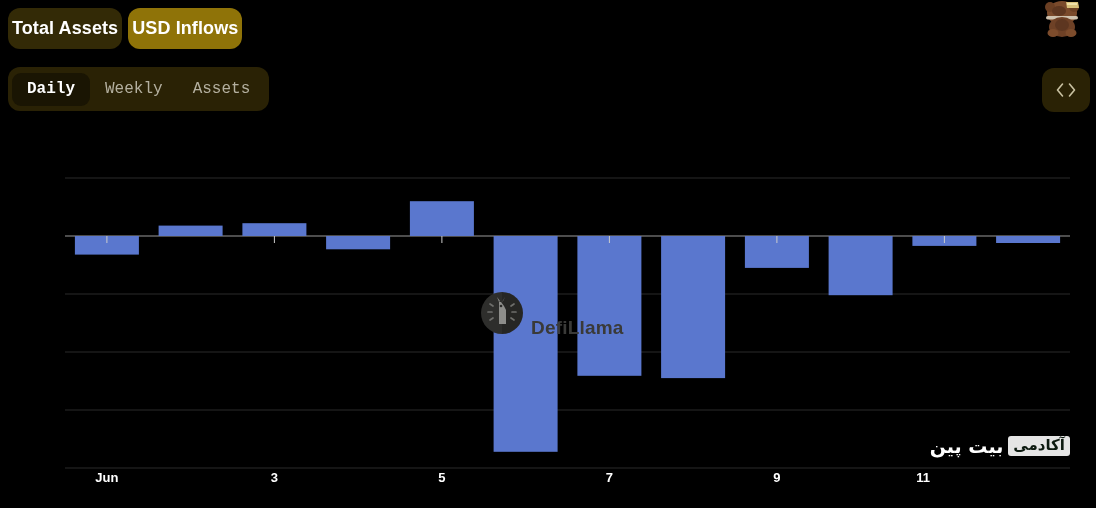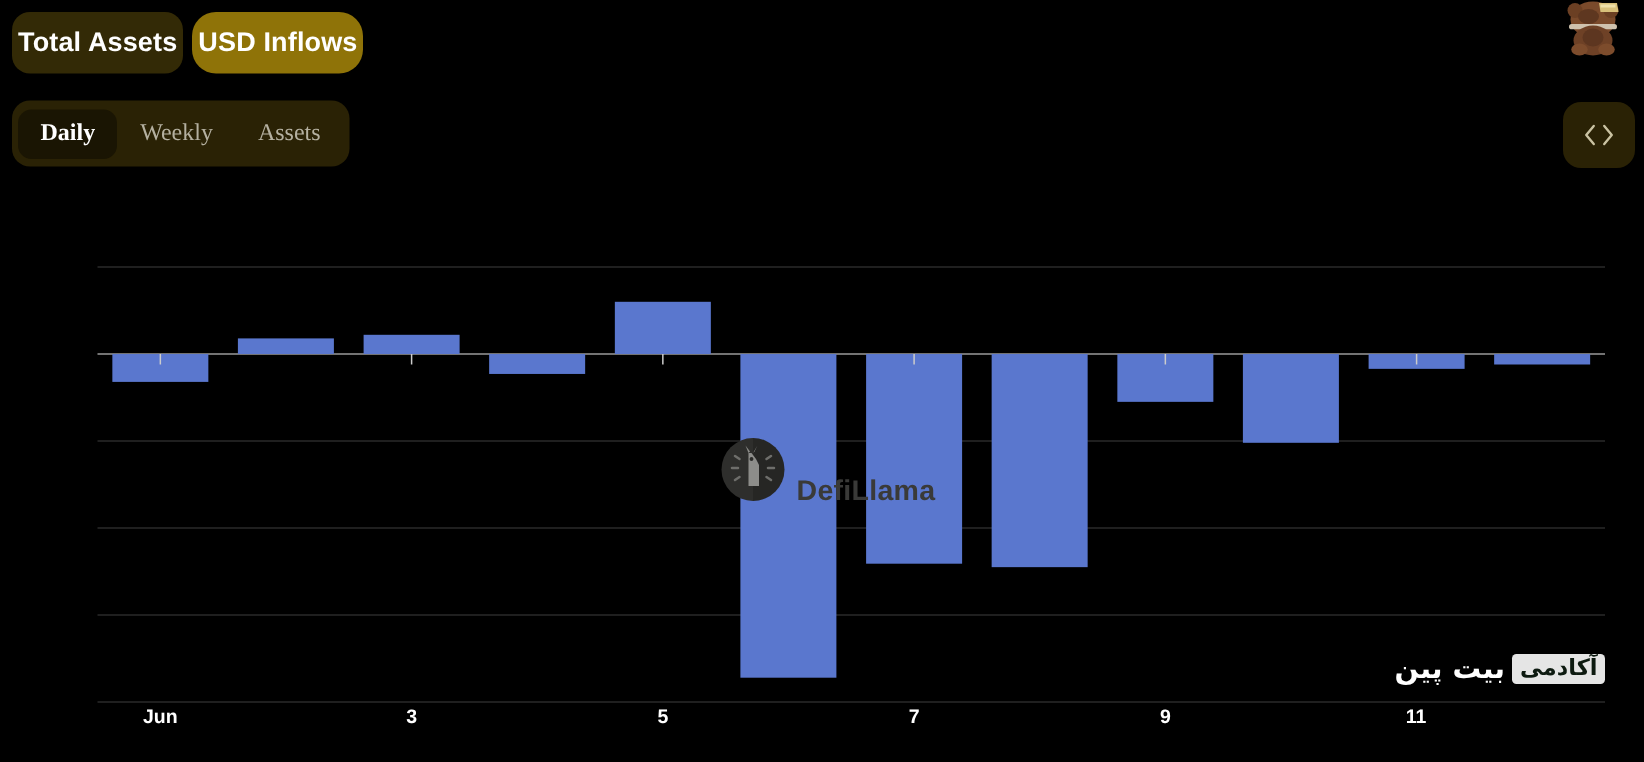--- a/index.html
+++ b/index.html
@@ -42,21 +42,20 @@
     white-space: nowrap;
     font-family: "Liberation Sans", sans-serif;
   }
   .metric-pill.inactive {
     background: #332a06;
     color: #ffffff;
   }
   .metric-pill.active {
     background: #8f7308;
     color: #ffffff;
-    border-radius: 16px;
   }
 
   
   .period-row {
     position: absolute;
     left: 8px;
     top: 67px;
     height: 44px;
     background: #2a2205;
     border-radius: 12px;
@@ -71,21 +70,21 @@
     background: transparent;
     height: 33px;
     padding: 0 15px;
     border-radius: 9px;
     font-size: 16px;
     color: #b4b0a0;
     cursor: pointer;
     display: flex;
     align-items: center;
     white-space: nowrap;
-    font-family: Liberation Serif, serif;
+    font-family: Liberation Mono, monospace;
   }
   .period-tab.active {
     background: #1a1503;
     color: #ffffff;
     font-weight: bold;
   }
 
   
   .avatar {
     position: absolute;
@@ -304,14 +303,14 @@
   <span class="bp-badge">آکادمی</span>
   <span class="bp-word">بیت پین</span>
 </div>
 
 <div class="xaxis" id="xaxis">
     <div class="xtick" style="left: 106.9px;">Jun</div>
     <div class="xtick" style="left: 274.4px;">3</div>
     <div class="xtick" style="left: 441.9px;">5</div>
     <div class="xtick" style="left: 609.4px;">7</div>
     <div class="xtick" style="left: 776.9px;">9</div>
-    <div class="xtick" style="left: 944px;">11</div>
+    <div class="xtick" style="left: 923px;">11</div>
   </div>
 
 </body></html>

